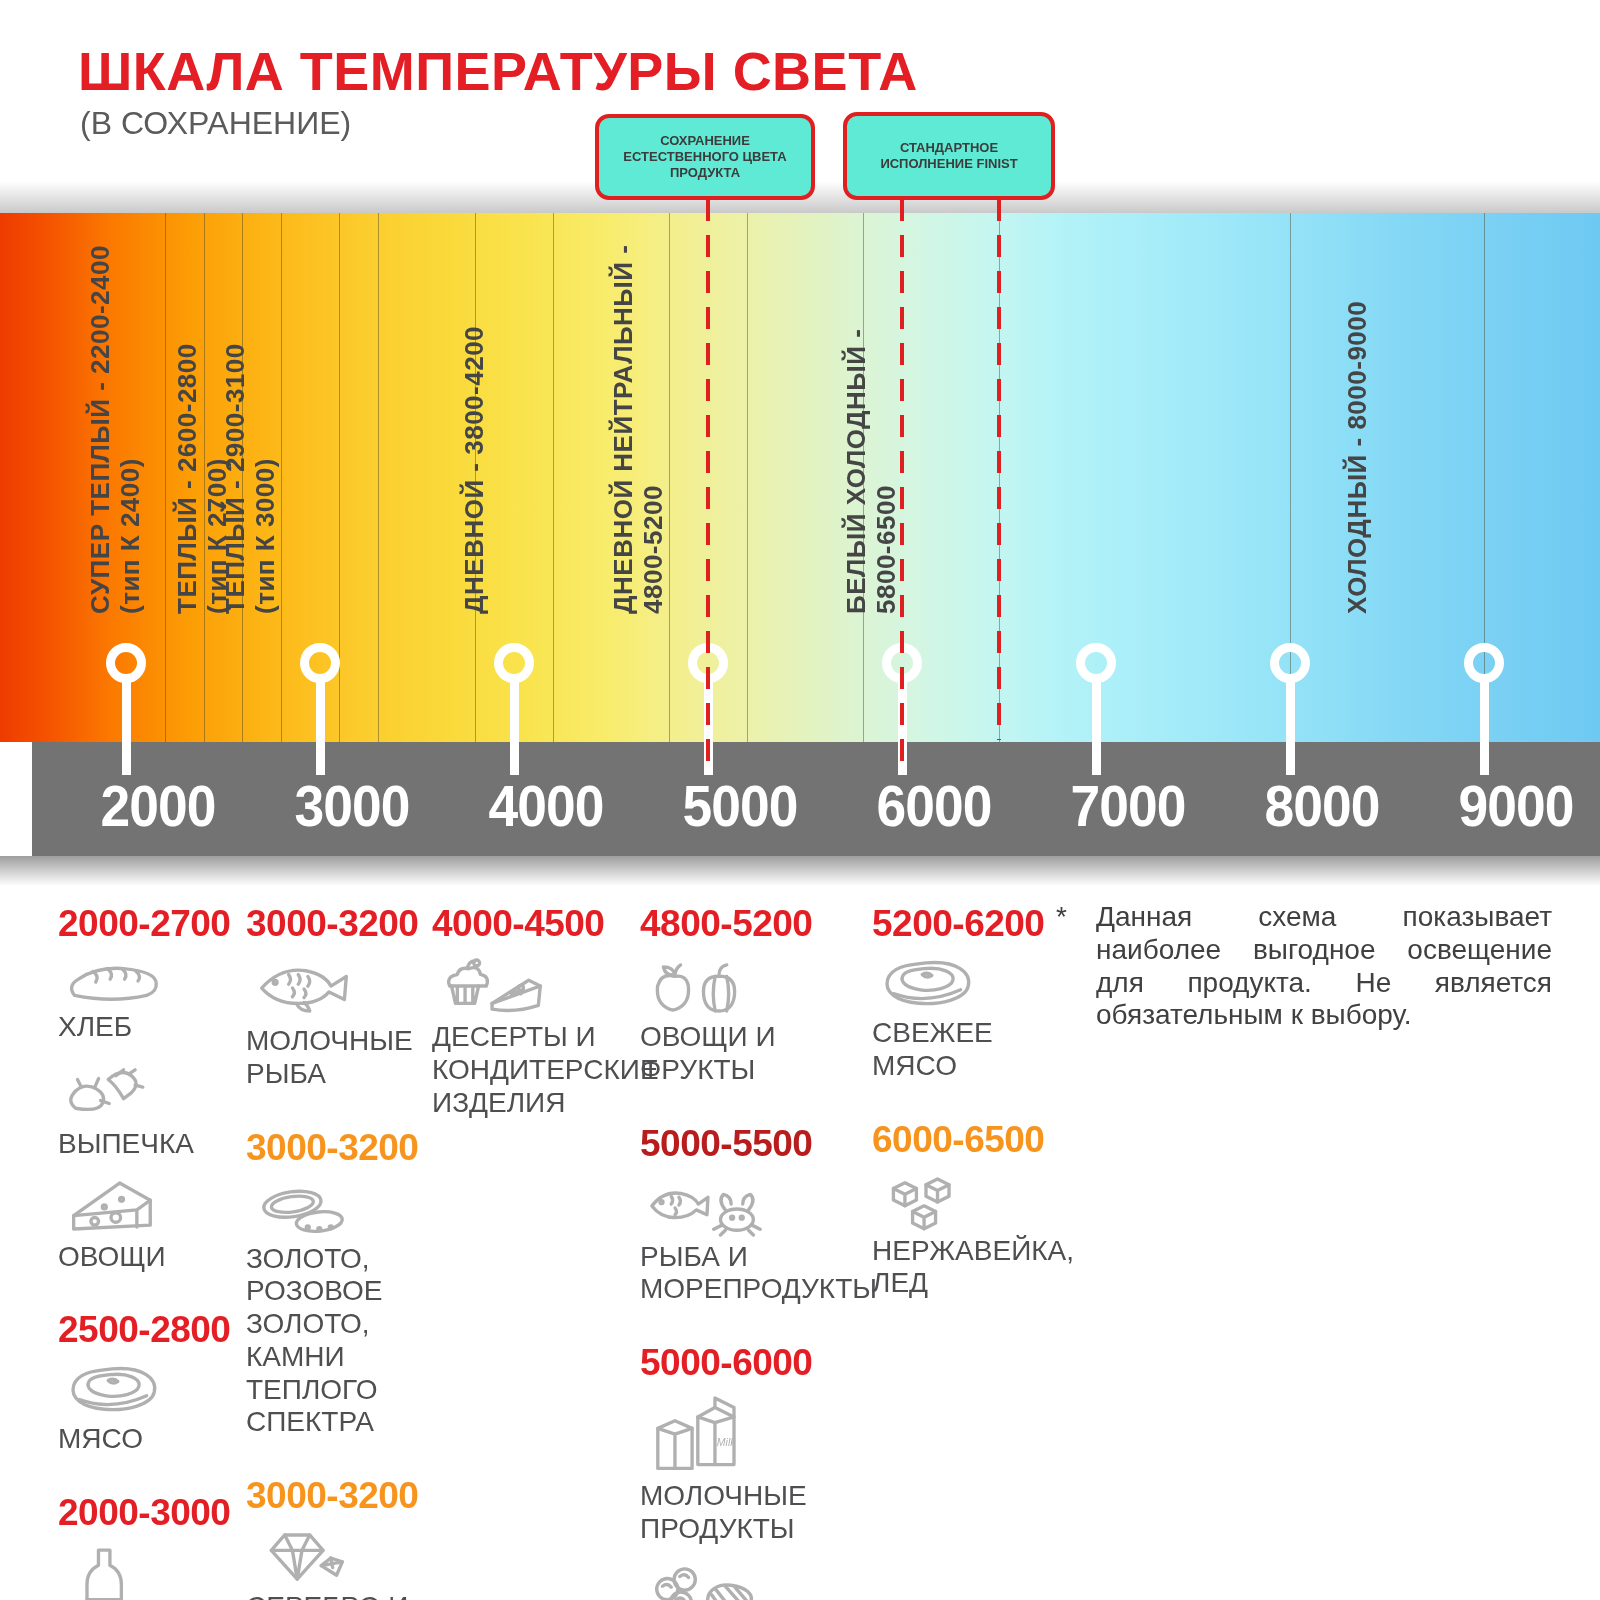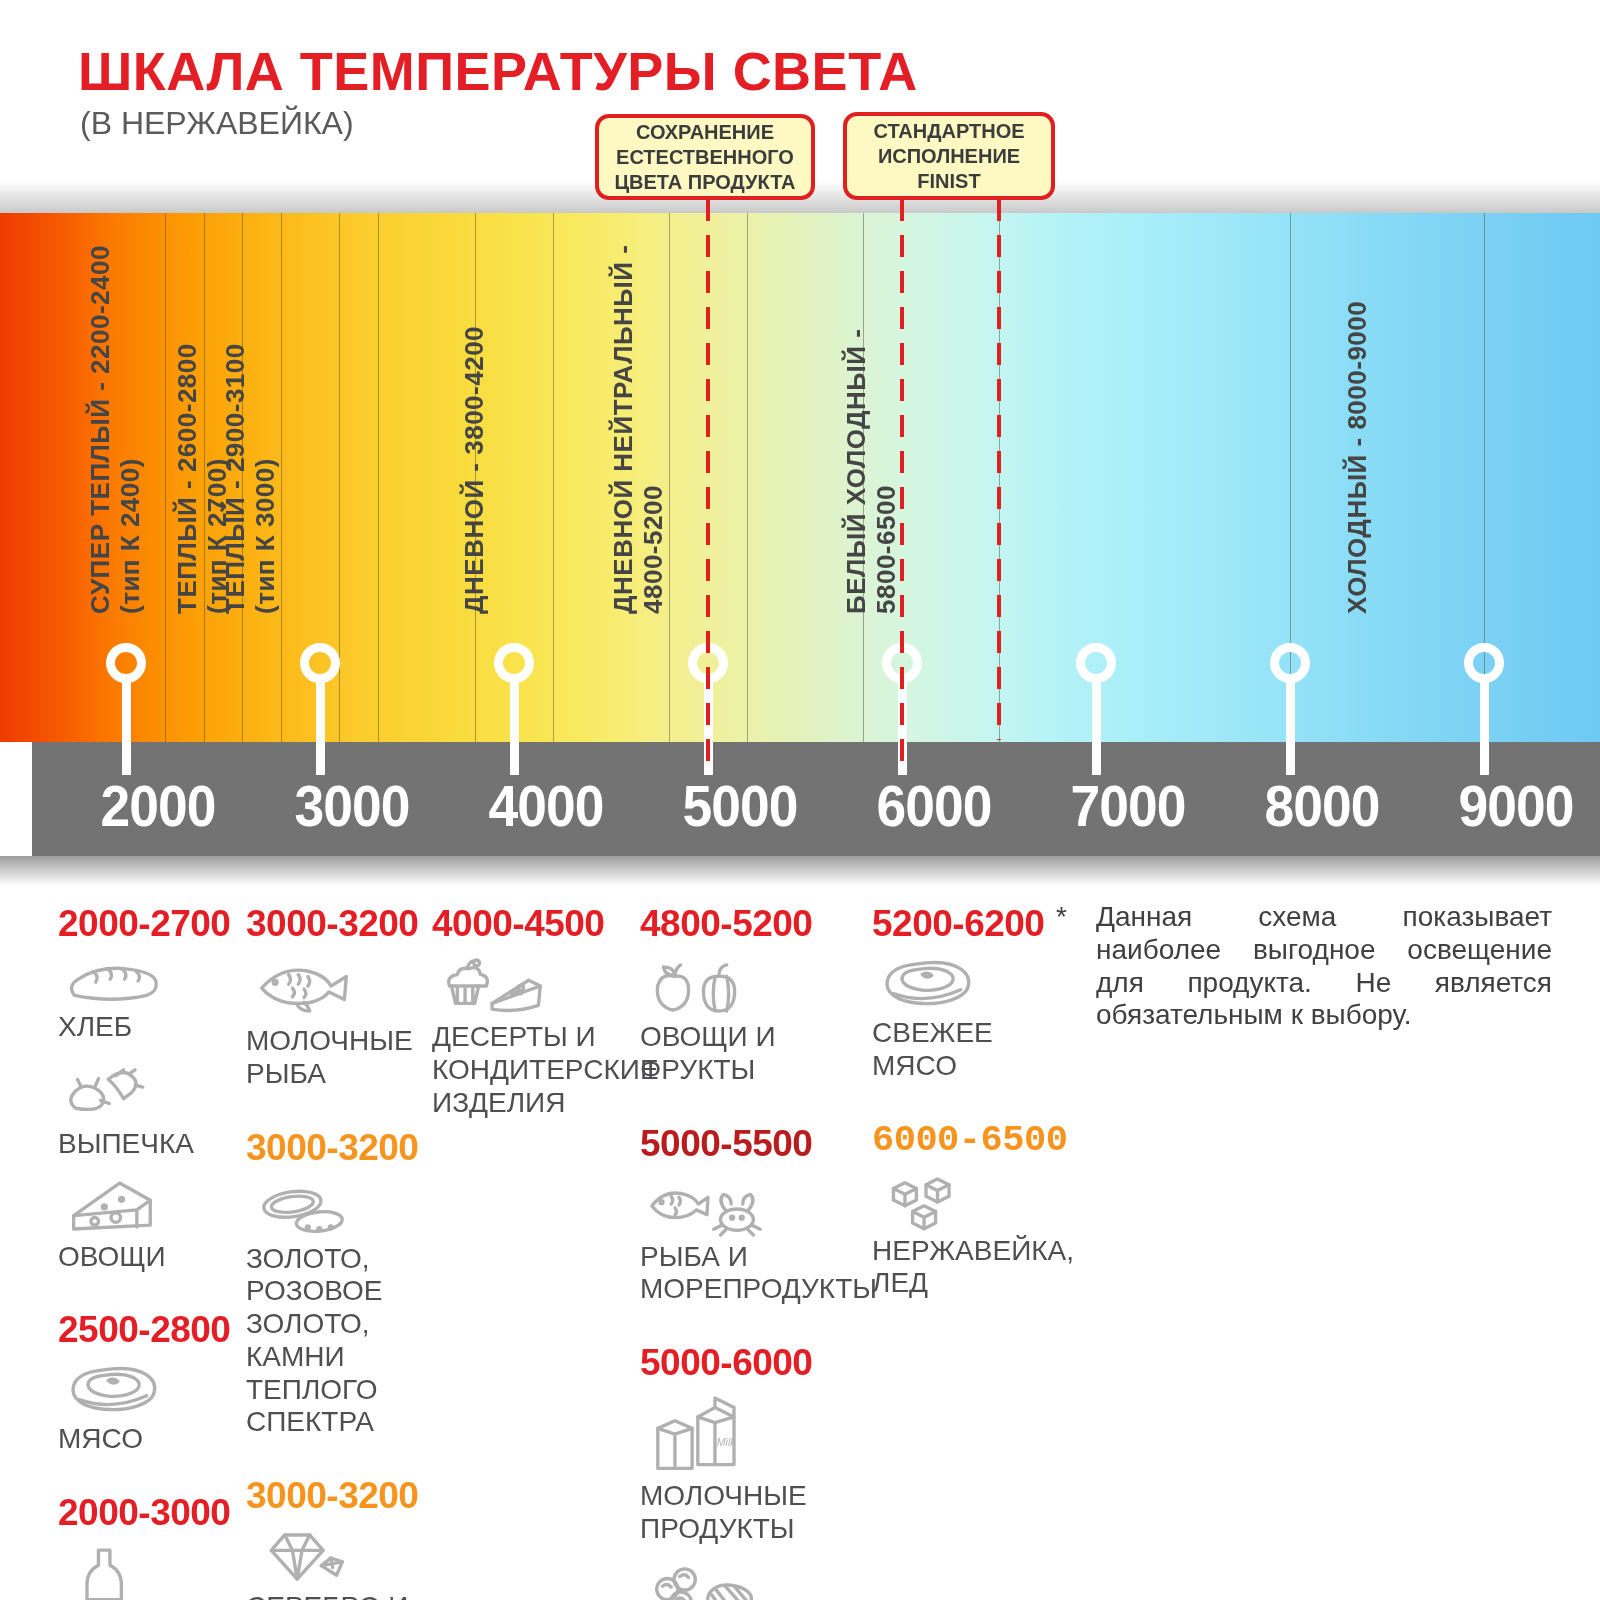--- a/index.html
+++ b/index.html
@@ -4,23 +4,23 @@
 <style>
   html,body{margin:0;padding:0;background:#fff;}
   .page{position:relative;width:1600px;height:1600px;background:#fff;overflow:hidden;
         font-family:"Liberation Sans",sans-serif;}
 
   
   .title{position:absolute;left:78px;top:40px;font-size:54px;font-weight:bold;color:#e31e24;letter-spacing:.5px;}
   .subtitle{position:absolute;left:80px;top:105px;font-size:32px;color:#5b5b5b;}
 
   
-  .callout{position:absolute;background:#fef9c3;border:4px solid #e02020;border-radius:14px;
+  .callout{position:absolute;background:#5eead4;border:4px solid #e02020;border-radius:14px;
            display:flex;align-items:center;justify-content:center;text-align:center;
-           font-size:20px;font-weight:bold;color:#3c3c3c;line-height:1.25;z-index:9;padding:6px 8px;box-sizing:border-box;}
+           font-size:13px;font-weight:bold;color:#3c3c3c;line-height:1.25;z-index:9;padding:6px 8px;box-sizing:border-box;}
 
   
   .topshadow{position:absolute;left:0;top:181px;width:1600px;height:32px;
              background:linear-gradient(#ffffff,#c9c9c9);}
   .barshadow{position:absolute;left:0;top:856px;width:1600px;height:30px;
              background:linear-gradient(rgba(0,0,0,.38),rgba(0,0,0,0));}
 
   
   .band{position:absolute;left:0;top:213px;width:1600px;height:529px;}
   .gridline{position:absolute;top:0;width:1px;height:529px;background:rgba(70,70,40,.45);}
@@ -52,21 +52,21 @@
   
   .footnote{position:absolute;left:1056px;top:901px;width:496px;display:flex;z-index:2;}
   .footnote .ast{font-size:28px;color:#404040;width:40px;flex:0 0 40px;}
   .footnote p{margin:0;font-size:28px;color:#404040;line-height:1.17;text-align:justify;}
 </style>
 </head>
 <body>
 
 <div class="page">
   <div class="title">ШКАЛА ТЕМПЕРАТУРЫ СВЕТА</div>
-  <div class="subtitle">(В НЕРЖАВЕЙКА)</div>
+  <div class="subtitle">(В СОХРАНЕНИЕ)</div>
 
   <div class="topshadow"></div>
 
   <div class="band" id="band" style="background: linear-gradient(90deg, rgb(238, 59, 0) 0%, rgb(245, 83, 0) 3%, rgb(251, 122, 0) 7%, rgb(252, 158, 5) 12%, rgb(252, 184, 23) 17%, rgb(252, 202, 43) 22%, rgb(250, 217, 58) 28%, rgb(249, 228, 78) 33%, rgb(248, 236, 108) 38%, rgb(244, 239, 141) 42%, rgb(237, 241, 165) 46%, rgb(228, 242, 188) 50%, rgb(219, 244, 212) 54%, rgb(210, 246, 229) 58%, rgb(197, 246, 240) 62%, rgb(180, 243, 247) 66%, rgb(167, 237, 249) 72%, rgb(154, 230, 248) 78%, rgb(138, 220, 246) 85%, rgb(124, 210, 244) 92%, rgb(110, 201, 242) 100%);">
       <div class="gridline" style="left: 164.8px;"></div>
       <div class="gridline" style="left: 203.6px;"></div>
       <div class="gridline" style="left: 242.4px;"></div>
       <div class="gridline" style="left: 281.2px;"></div>
       <div class="gridline" style="left: 339.4px;"></div>
       <div class="gridline" style="left: 378.2px;"></div>
@@ -381,21 +381,21 @@
    <path d="M46,12 C64,10 78,16 76,24 C74,32 56,36 42,34 C28,32 20,26 24,19 C27,14 36,13 46,12 Z"></path>
    <path d="M44,18 q6,-3 10,1 q-5,4 -10,-1 Z"></path>
                   <path d="M14,38 q34,12 70,-4"></path>
                 </g>
               </svg>
             </div>
             <div class="itemlabel">СВЕЖЕЕ МЯСО</div>
           </div>
         </div>
         <div class="group">
-          <div class="rangehead" style="color: rgb(247, 148, 30); font-family: Liberation Mono, monospace;">6000-6500</div>
+          <div class="rangehead" style="color: rgb(247, 148, 30);">6000-6500</div>
           <div class="item">
             <div class="icon">
               <svg width="92" height="58" viewBox="0 0 96 60">
                 <g fill="none" stroke="#b0b0b0" stroke-width="3.5" stroke-linecap="round" stroke-linejoin="round">
    <path d="M14,16 L26,10 L38,16 L38,28 L26,34 L14,28 Z"></path>
                   <path d="M14,16 L26,22 L38,16 M26,22 V34"></path>
    <path d="M48,12 L60,6 L72,12 L72,24 L60,30 L48,24 Z"></path>
                   <path d="M48,12 L60,18 L72,12 M60,18 V30"></path>
    <path d="M34,40 L46,34 L58,40 L58,52 L46,58 L34,52 Z"></path>
                   <path d="M34,40 L46,46 L58,40 M46,46 V58"></path>

